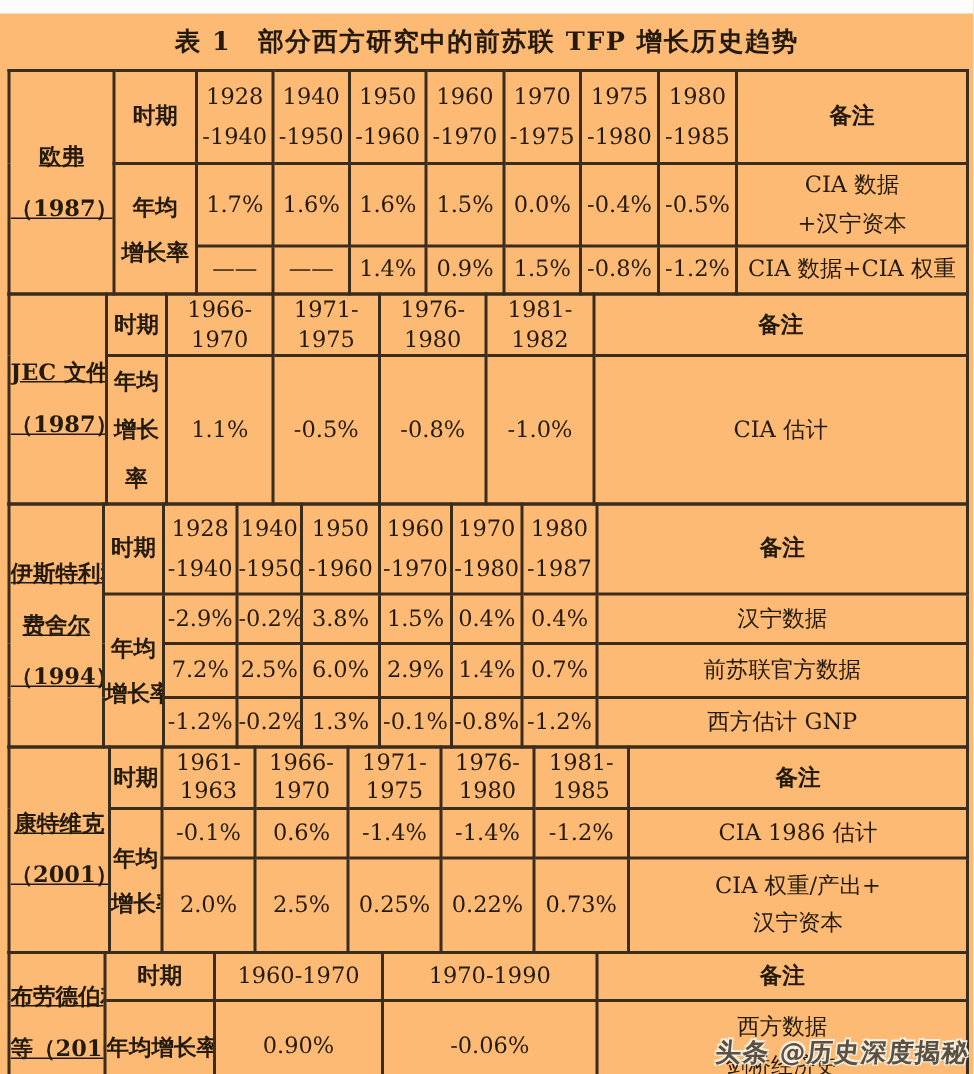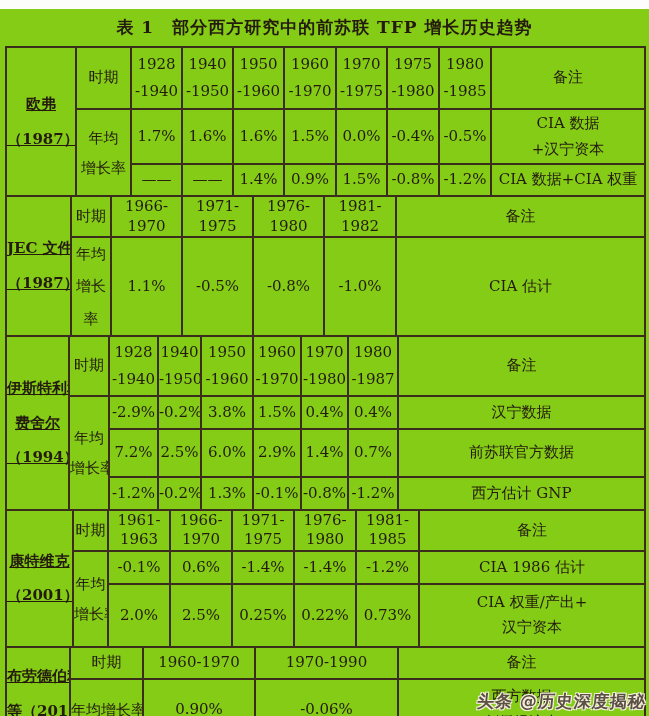--- a/index.html
+++ b/index.html
@@ -1,36 +1,36 @@
 <!DOCTYPE html>
 <html><head>
 <meta charset="utf-8">
 <style>
   html,body { margin:0; padding:0; background:#ffffff; }
   .page {
     position:relative; width:649px; height:716px;
-    background:#84cc16; overflow:hidden;
+    background:#fdba74; overflow:hidden;
     font-family:"DejaVu Serif","Liberation Serif",serif;
     color:#241b0d;
   }
   .top-strip { position:absolute; top:0; left:0; right:0; height:9px; background:#fdfdfb; }
   .title {
     padding-top:16px; padding-bottom:7px; text-align:center;
     font-weight:bold; font-size:17px; letter-spacing:1px;
   }
   table.tbl {
     border-collapse:collapse; table-layout:fixed;
     width:639px; margin-left:5px;
   }
   table.stack { margin-top:-2px; }
   td {
     border:2px solid #3a2d1c; text-align:center; vertical-align:middle;
     padding:0; font-size:15px; line-height:1.3; overflow:hidden;
   }
-  .hdr  { font-weight:normal; }
+  .hdr  { font-weight:bold; }
   .study { font-weight:bold; font-size:15px; }
   .study div { line-height:2.3; white-space:nowrap;text-decoration:underline; }
   .yr { font-weight:normal; }
   .yr div { line-height:1.8; }
   .val { font-weight:normal; }
   .lbl div { line-height:2.0; white-space:nowrap; }
   .lbl3 div { line-height:2.15; }
   .rmk { font-weight:normal; }
   .rmk div { line-height:1.7; }
   .watermark {
@@ -219,21 +219,21 @@
         <div>增长率</div>
       </td>
       <td class="val">-2.9%</td>
       <td class="val">-0.2%</td>
       <td class="val">3.8%</td>
       <td class="val">1.5%</td>
       <td class="val">0.4%</td>
       <td class="val">0.4%</td>
       <td class="rmk">汉宁数据</td>
     </tr>
-    <tr style="height:48px">
+    <tr style="height:36px">
       <td class="val">7.2%</td>
       <td class="val">2.5%</td>
       <td class="val">6.0%</td>
       <td class="val">2.9%</td>
       <td class="val">1.4%</td>
       <td class="val">0.7%</td>
       <td class="rmk">前苏联官方数据</td>
     </tr>
     <tr style="height:33px">
       <td class="val">-1.2%</td>

